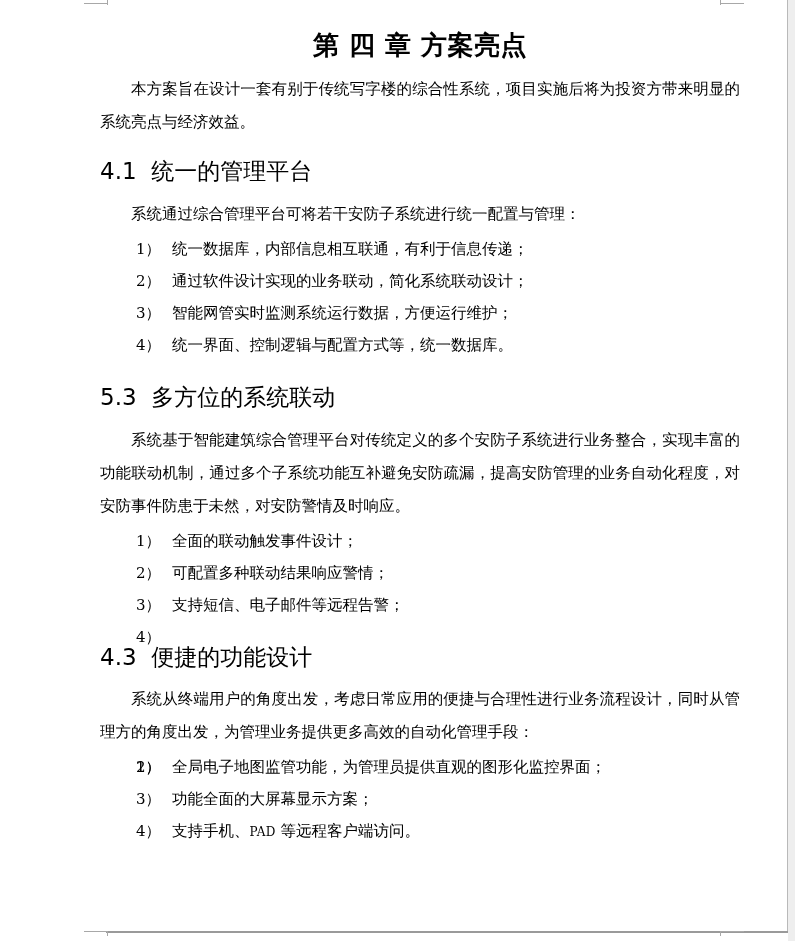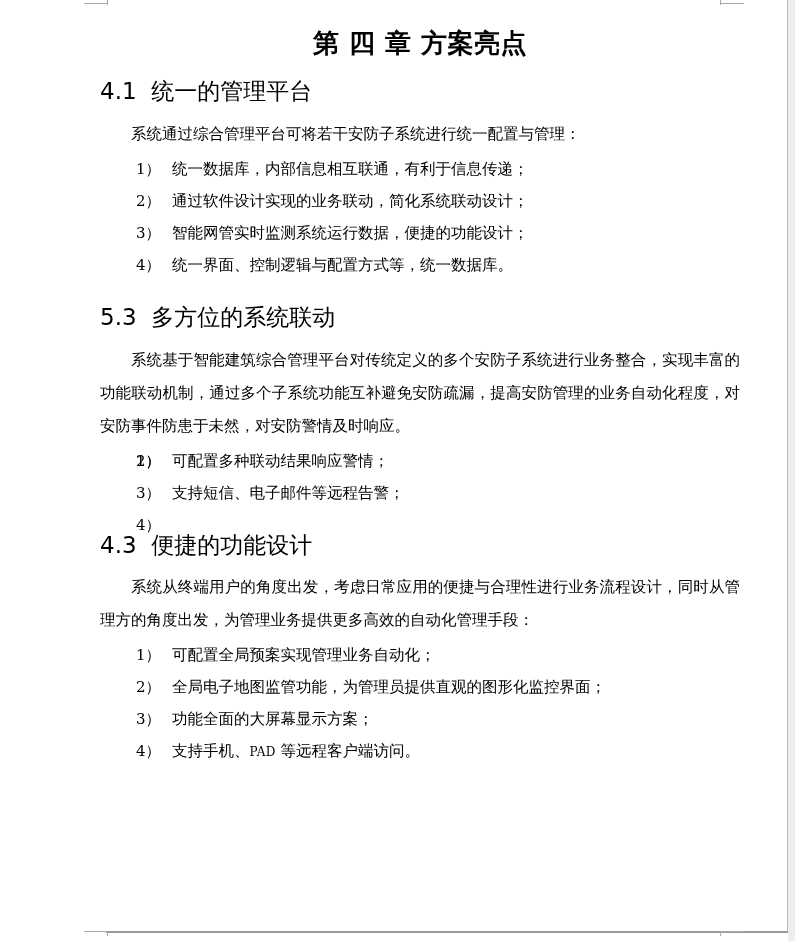--- a/index.html
+++ b/index.html
@@ -98,22 +98,22 @@
     color: #000000;
   }
 
   #chapter-title {
     text-align: center;
     font-family: "DejaVu Serif", serif;
     font-size: 26px;
     font-weight: bold;
     letter-spacing: 0.5px;
     line-height: 1.2;
-    margin: 17px;
-    padding-top: 11px;
+    margin: 0;
+    padding-top: 30px;
     white-space: pre;
   }
 
   .body-para {
     font-family: "DejaVu Sans", sans-serif;
     font-size: 15.5px;
     line-height: 33px;
     text-align: justify;
     text-justify: inter-ideograph;
     text-indent: 2em;
@@ -194,51 +194,53 @@
   </div>
   <div class="margin-mark" id="mark-bottom-right">
     <div class="h"></div>
     <div class="v"></div>
   </div>
 
   <div id="doc-body">
 
     <h1 id="chapter-title">第 四 章 方案亮点</h1>
 
+    <p class="body-para" id="intro-para">本方案旨在设计一套有别于传统写字楼的综合性系统，项目实施后将为投资方带来明显的系统亮点与经济效益。</p>
 
     <h2 class="section-heading" id="heading-4-1">4.1  统一的管理平台</h2>
 
     <p class="body-para section-intro">系统通过综合管理平台可将若干安防子系统进行统一配置与管理：</p>
 
     <ol class="numbered-list">
       <li>
         <span class="num">1）</span>
         <span class="txt">统一数据库，内部信息相互联通，有利于信息传递；</span>
       </li>
       <li>
         <span class="num">2）</span>
         <span class="txt">通过软件设计实现的业务联动，简化系统联动设计；</span>
       </li>
       <li>
         <span class="num">3）</span>
-        <span class="txt">智能网管实时监测系统运行数据，便捷的功能设计；</span>
+        <span class="txt">智能网管实时监测系统运行数据，方便运行维护；</span>
       </li>
       <li>
         <span class="num">4）</span>
         <span class="txt">统一界面、控制逻辑与配置方式等，统一数据库。</span>
       </li>
     </ol>
 
     <h2 class="section-heading" id="heading-4-2">5.3  多方位的系统联动</h2>
 
     <p class="body-para section-intro">系统基于智能建筑综合管理平台对传统定义的多个安防子系统进行业务整合，实现丰富的功能联动机制，通过多个子系统功能互补避免安防疏漏，提高安防管理的业务自动化程度，对安防事件防患于未然，对安防警情及时响应。</p>
 
     <ol class="numbered-list">
       <li>
         <span class="num">1）</span>
+        <span class="txt">全面的联动触发事件设计；</span>
       </li>
       <li>
         <span class="num">2）</span>
         <span class="txt">可配置多种联动结果响应警情；</span>
       </li>
       <li>
         <span class="num">3）</span>
         <span class="txt">支持短信、电子邮件等远程告警；</span>
       </li>
       <li>
@@ -246,21 +248,20 @@
       </li>
     </ol>
 
     <h2 class="section-heading" id="heading-4-3">4.3  便捷的功能设计</h2>
 
     <p class="body-para section-intro">系统从终端用户的角度出发，考虑日常应用的便捷与合理性进行业务流程设计，同时从管理方的角度出发，为管理业务提供更多高效的自动化管理手段：</p>
 
     <ol class="numbered-list">
       <li>
         <span class="num">1）</span>
-        <span class="txt">可配置全局预案实现管理业务自动化；</span>
       </li>
       <li>
         <span class="num">2）</span>
         <span class="txt">全局电子地图监管功能，为管理员提供直观的图形化监控界面；</span>
       </li>
       <li>
         <span class="num">3）</span>
         <span class="txt">功能全面的大屏幕显示方案；</span>
       </li>
       <li>

